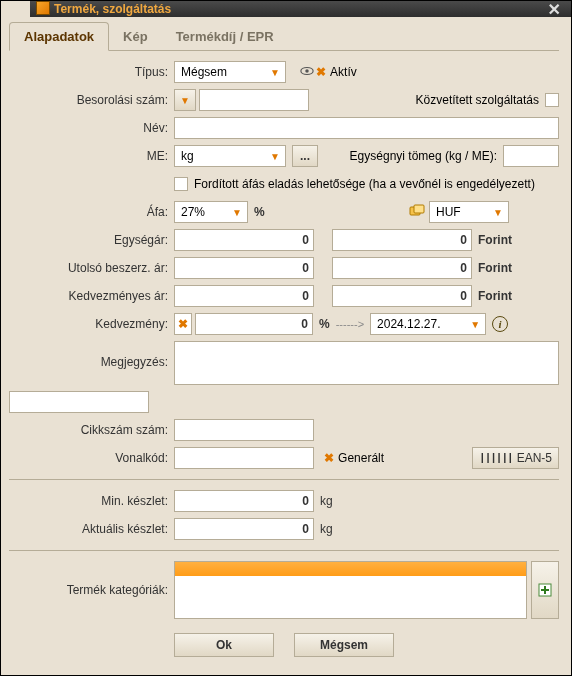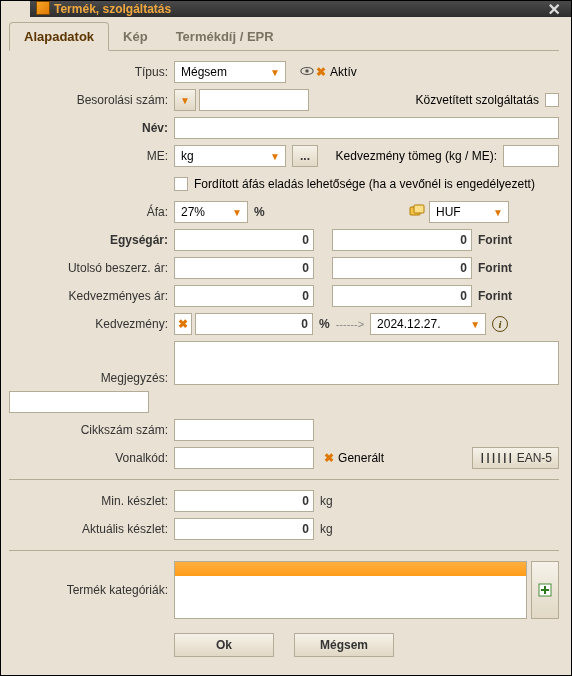--- a/index.html
+++ b/index.html
@@ -73,21 +73,21 @@
     align-items:center;
     margin-bottom:6px;
     min-height:22px;
   }
   .lbl {
     width:165px;
     text-align:right;
     padding-right:6px;
     color:#333;
   }
-  .lbl.bold { font-weight:bold; }
+  .lbl.bold { font-weight:normal; }
   input.txt, textarea.txt {
     background:#fff;
     border:1px solid #b5ac97;
     height:22px;
     padding:2px 4px;
     font-size:12px;
     font-family: Arial, Helvetica, sans-serif;
     color:#333;
   }
   input.txt.num { text-align:right; font-weight:bold; }
@@ -229,21 +229,21 @@
       </div>
 
       <div class="row">
         <div class="lbl">ME:</div>
         <div class="combo" style="width:112px">
           <span class="combo-text">kg</span>
           <span class="carrow">▼</span>
         </div>
         <span style="width:6px"></span>
         <span class="btn small" style="width:26px;font-weight:bold">...</span>
-        <span class="flex1" style="text-align:right;padding-right:6px">Kedvezmény tömeg (kg / ME):</span>
+        <span class="flex1" style="text-align:right;padding-right:6px">Egységnyi tömeg (kg / ME):</span>
         <input class="txt" style="width: 56px;">
       </div>
 
       <div class="row">
         <div class="lbl"></div>
         <span class="chkframe"></span>
         <span style="margin-left:6px;">Fordított áfás eladás lehetősége (ha a vevőnél is engedélyezett)</span>
       </div>
 
       <div class="row">
@@ -297,21 +297,21 @@
         <input class="txt num" style="width: 118px; margin-left: 3px;" value="0">
         <span class="unit">%</span>
         <span style="color:#888;margin:0 6px;font-size:11px">------&gt;</span>
         <div class="combo" style="width:116px">
           <span class="combo-text">2024.12.27.</span>
           <span class="carrow">▼</span>
         </div>
         <span class="info-icon">i</span>
       </div>
 
-      <div class="row" style="align-items:flex-end">
+      <div class="row" style="align-items:flex-start">
         <div class="lbl" style="padding-top:14px">Megjegyzés:</div>
         <textarea class="txt flex1" style=""></textarea>
       </div>
 
       <div class="row">
         <input class="txt" style="width: 140px;">
       </div>
 
       <div class="row">
         <div class="lbl">Cikkszám szám:</div>

